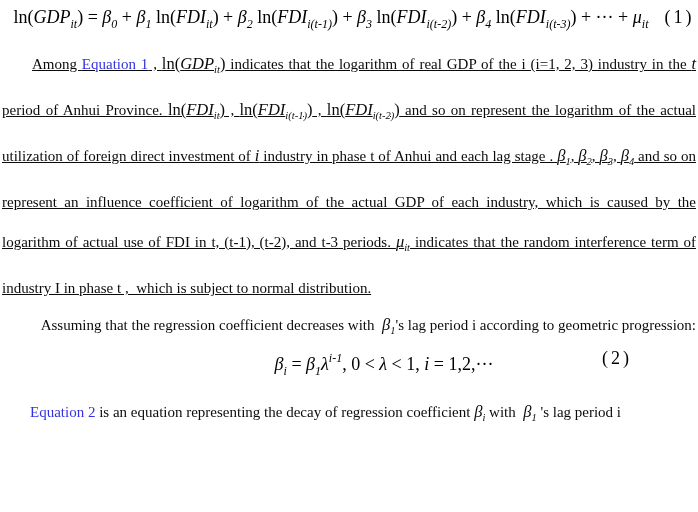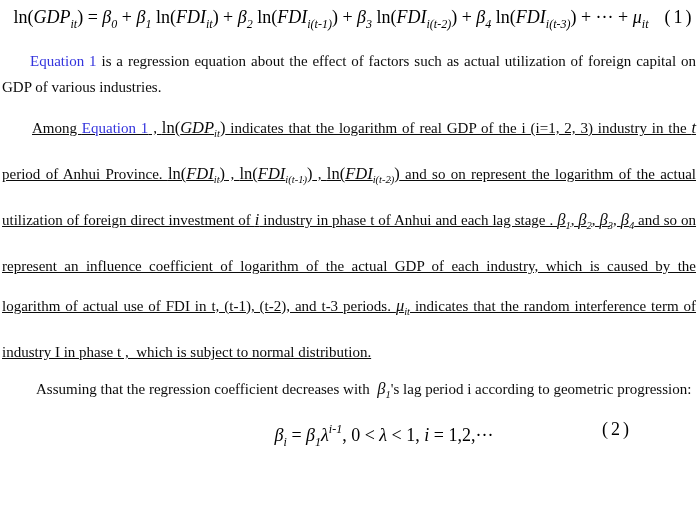--- a/index.html
+++ b/index.html
@@ -13,33 +13,33 @@
   .doc{width:100%;height:100%;}
   
   .para{
     margin:0;
     text-align:justify;
     font-size:15px;
     color:#0b0b0b;
   }
   .p2{margin-top:12px;line-height:26px;text-indent:28px;}
   .p3{margin-top:8px;line-height:40px;text-indent:30px;text-decoration:underline;}
-  .p4{margin-top:2px;line-height:30px;text-indent:34px;text-align:left;}
+  .p4{margin-top:2px;line-height:30px;text-indent:34px;text-align:right;}
   .p6{margin-top:14px;line-height:30px;text-indent:28px;text-align:left;}
   .p7{margin-top:4px;line-height:26px;text-indent:28px;text-align:left;}
   
   .eq{
     position:relative;
     font-size:18px;
     line-height:24px;
     white-space:nowrap;
     text-align:center;
   }
   .eq1{padding:5px 0 0 10px;}
-  .eq2{margin-top:7px;padding-left:70px;}
+  .eq2{padding-left:70px;}
   
   .rt{font-family:"Liberation Serif", serif;}
   .rl{color:var(--link,#3333dd);}
   .rm{font-family:"Liberation Serif", serif;font-style:italic;}
   .rmn{font-family:"Liberation Serif", serif;font-style:normal;}
   .para .rm,.para .rmn{font-size:16.5px;}
   .rsb{font-family:"Liberation Serif", serif;font-style:italic;font-size:10.5px;vertical-align:-4px;letter-spacing:0;}
   .eq .rsb{font-size:12px;vertical-align:-5px;}
   .rsp{font-family:"Liberation Serif", serif;font-style:italic;font-size:10.5px;vertical-align:7px;}
   .eq .rsp{font-size:12px;vertical-align:8px;}
@@ -47,24 +47,24 @@
   .eq1 .req{margin-left:16px;}
   .eq-abs .req{position:absolute;left:600px;top:0;margin:0;}
 </style>
 </head>
 <body>
 
 <div class="doc">
 
   <div class="eq eq1"><span class="run rmn">ln(</span><span class="run rm">GDP</span><span class="run rsb">it</span><span class="run rmn">) = </span><span class="run rm">β</span><span class="run rsb">0</span><span class="run rmn"> + </span><span class="run rm">β</span><span class="run rsb">1</span><span class="run rmn"> ln(</span><span class="run rm">FDI</span><span class="run rsb">it</span><span class="run rmn">) + </span><span class="run rm">β</span><span class="run rsb">2</span><span class="run rmn"> ln(</span><span class="run rm">FDI</span><span class="run rsb">i(t-1)</span><span class="run rmn">) + </span><span class="run rm">β</span><span class="run rsb">3</span><span class="run rmn"> ln(</span><span class="run rm">FDI</span><span class="run rsb">i(t-2)</span><span class="run rmn">) + </span><span class="run rm">β</span><span class="run rsb">4</span><span class="run rmn"> ln(</span><span class="run rm">FDI</span><span class="run rsb">i(t-3)</span><span class="run rmn">) + ··· + </span><span class="run rm">μ</span><span class="run rsb">it</span><span class="run req">(1)</span></div>
 
-  <p class="para p2"><span class="run rl">Equation 1</span><span class="run rt"> is a regression equation about the effect of factors such as actual utilization of foreign capital on GDP of various industries.</span></p>
 
   <p class="para p3"><span class="run rt">Among </span><span class="run rl">Equation 1</span><span class="run rt"> , </span><span class="run rmn">ln(</span><span class="run rm">GDP</span><span class="run rsb">it</span><span class="run rmn">)</span><span class="run rt"> indicates that the logarithm of real GDP of the i (i=1, 2, 3) industry in the </span><span class="run rm">t</span><span class="run rt"> period of Anhui Province. </span><span class="run rmn">ln(</span><span class="run rm">FDI</span><span class="run rsb">it</span><span class="run rmn">)</span><span class="run rt"> , </span><span class="run rmn">ln(</span><span class="run rm">FDI</span><span class="run rsb">i(t-1)</span><span class="run rmn">)</span><span class="run rt"> , </span><span class="run rmn">ln(</span><span class="run rm">FDI</span><span class="run rsb">i(t-2)</span><span class="run rmn">)</span><span class="run rt"> and so on represent the logarithm of the actual utilization of foreign direct investment of </span><span class="run rm">i</span><span class="run rt"> industry in phase t of Anhui and each lag stage . </span><span class="run rm">β</span><span class="run rsb">1</span><span class="run rt">, </span><span class="run rm">β</span><span class="run rsb">2</span><span class="run rt">, </span><span class="run rm">β</span><span class="run rsb">3</span><span class="run rt">, </span><span class="run rm">β</span><span class="run rsb">4</span><span class="run rt"> and so on represent an influence coefficient of logarithm of the actual GDP of each industry, which is caused by the logarithm of actual use of FDI in t, (t-1), (t-2), and t-3 periods. </span><span class="run rm">μ</span><span class="run rsb">it</span><span class="run rt"> indicates that the random interference term of industry I in phase t ,&nbsp; which is subject to normal distribution.</span></p>
 
   <p class="para p4"><span class="run rt">Assuming that the regression coefficient decreases with &nbsp;</span><span class="run rm">β</span><span class="run rsb">1</span><span class="run rt">'s lag period i according to geometric progression:</span></p>
 
   <div class="eq eq2 eq-abs"><span class="run rm">β</span><span class="run rsb">i</span><span class="run rmn"> = </span><span class="run rm">β</span><span class="run rsb">1</span><span class="run rm">λ</span><span class="run rsp">i-1</span><span class="run rmn">, 0 &lt; </span><span class="run rm">λ</span><span class="run rmn"> &lt; 1, </span><span class="run rm">i</span><span class="run rmn"> = 1,2,···</span><span class="run req">(2)</span></div>
 
+  <p class="para p6"><span class="run rl">Equation 2</span><span class="run rt"> is an equation representing the decay of regression coefficient </span><span class="run rm">β</span><span class="run rsb">i</span><span class="run rt"> with &nbsp;</span><span class="run rm">β</span><span class="run rsb">1</span><span class="run rt"> 's lag period i</span></p>
 
   <p class="para p7"></p>
 
 </div>
 
 </body></html>

